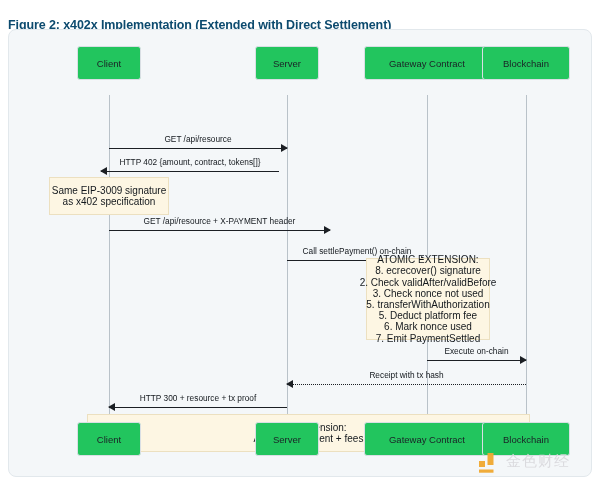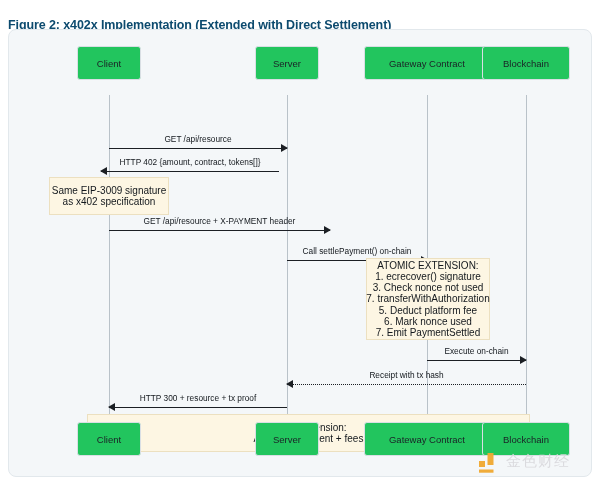--- a/index.html
+++ b/index.html
@@ -225,23 +225,24 @@
         <div class="arrowhead left"></div>
       </div>
     </div>
   <div id="notes-layer">
       <div class="note" style="left: 40px; top: 147px; width: 120px; height: 28px;">
         <div class="note-line note-title">Same EIP-3009 signature</div>
         <div class="note-line">as x402 specification</div>
       </div>
       <div class="note" style="left: 357px; top: 228px; width: 124px; height: 82px;">
         <div class="note-line note-title">ATOMIC EXTENSION:</div>
-        <div class="note-line">1. ecrecover() signature</div>
+        <div class="note-line">8. ecrecover() signature</div>
+        <div class="note-line">2. Check validAfter/validBefore</div>
         <div class="note-line">3. Check nonce not used</div>
-        <div class="note-line">7. transferWithAuthorization</div>
+        <div class="note-line">5. transferWithAuthorization</div>
         <div class="note-line">5. Deduct platform fee</div>
         <div class="note-line">6. Mark nonce used</div>
         <div class="note-line">7. Emit PaymentSettled</div>
       </div>
       <div class="note" style="left: 78px; top: 384px; width: 443px; height: 31px;">
         <div class="note-line note-title">x402x Extension:</div>
         <div class="note-line">Atomic settlement + fees</div>
       </div>
     </div>
   <div id="participants-bottom">

